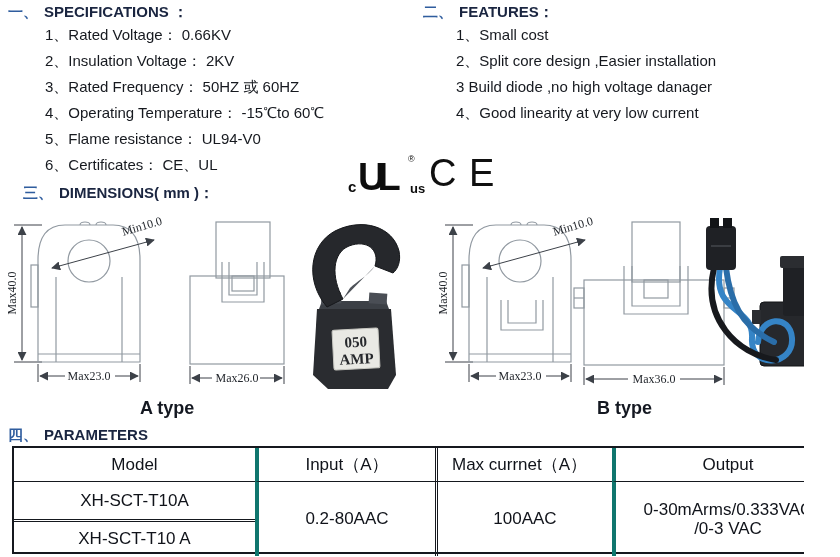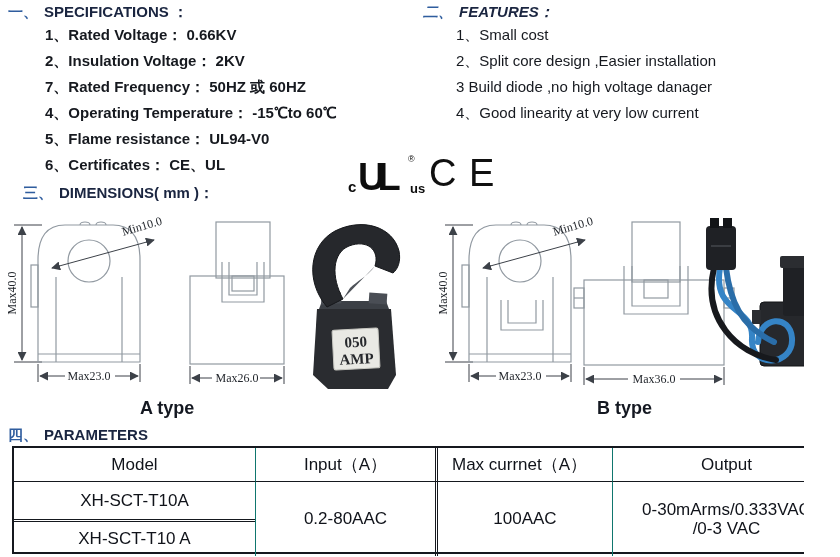--- a/index.html
+++ b/index.html
@@ -13,21 +13,21 @@
   .ln{stroke:#9199a1;fill:none;stroke-width:1.2;}
   .dm{stroke:#3c4148;fill:none;stroke-width:1;}
   .dim-text{font:12px "Liberation Serif",serif;fill:#23272d;}
   .wbg{fill:#ffffff;stroke:none;}
   svg{position:absolute;}
   
   .param-table{position:absolute;left:12px;top:446px;width:826px;height:108px;
      display:grid;grid-template-columns:241px 180px 177px 228px;grid-template-rows:34px 37px 37px;
      border:2px solid #15181e;box-sizing:border-box;font-size:17px;color:#10131a;}
   .pt-cell{display:flex;align-items:center;justify-content:center;box-sizing:border-box;
-     border-left:1px solid #0f766e;white-space:nowrap;}
+     border-left:4px solid #0f766e;white-space:nowrap;}
   .pt-cell.first{border-left:none;}
   .pt-cell.hdr{border-bottom:1px solid #15181e;}
   .pt-cell.dbl{border-left:3px double #15181e;}
   .pt-cell.left{justify-content:flex-start;padding-left:14px;}
   .pt-cell.span2{grid-row:2/4;}
   .pt-cell.row3{border-top:3px double #15181e;}
   .pt-out{display:flex;flex-direction:column;align-items:center;line-height:19px;justify-content:center;}
 </style>
 </head>
 <body>
@@ -38,30 +38,30 @@
     <defs>
       <marker id="arw" viewBox="0 0 10 10" refX="9" refY="5" markerWidth="9" markerHeight="9" orient="auto-start-reverse">
         <path d="M0,0 L10,5 L0,10 z" fill="#3c4148"></path>
       </marker>
     </defs>
   </svg>
 
   <div class="sec-title" style="left:8px;top:3px;">
     <span class="numeral">一、</span><span>SPECIFICATIONS ：</span>
   </div>
-  <div class="list" style="left:45px;top:22px;font-weight:bold;">
+  <div class="list" style="left:45px;top:22px;">
     <div>1、Rated Voltage：  0.66KV</div>
     <div>2、Insulation Voltage：  2KV</div>
-    <div>7、Rated Frequency：  50HZ 或 60HZ</div>
+    <div>3、Rated Frequency：  50HZ 或 60HZ</div>
     <div>4、Operating Temperature：  -15℃to 60℃</div>
     <div>5、Flame resistance：  UL94-V0</div>
     <div>6、Certificates：  CE、UL</div>
   </div>
 
-  <div class="sec-title" style="left:423px;top:3px;font-style:italic;">
+  <div class="sec-title" style="left:423px;top:3px;">
     <span class="numeral">二、</span><span>FEATURES：</span>
   </div>
   <div class="list" style="left:456px;top:22px;">
     <div>1、Small cost</div>
     <div>2、Split core design ,Easier installation</div>
     <div>3 Build diode ,no high voltage danager</div>
     <div>4、Good linearity at very low current</div>
   </div>
 
   <svg style="left:346px;top:148px;" width="86" height="50" viewBox="0 0 86 50">

